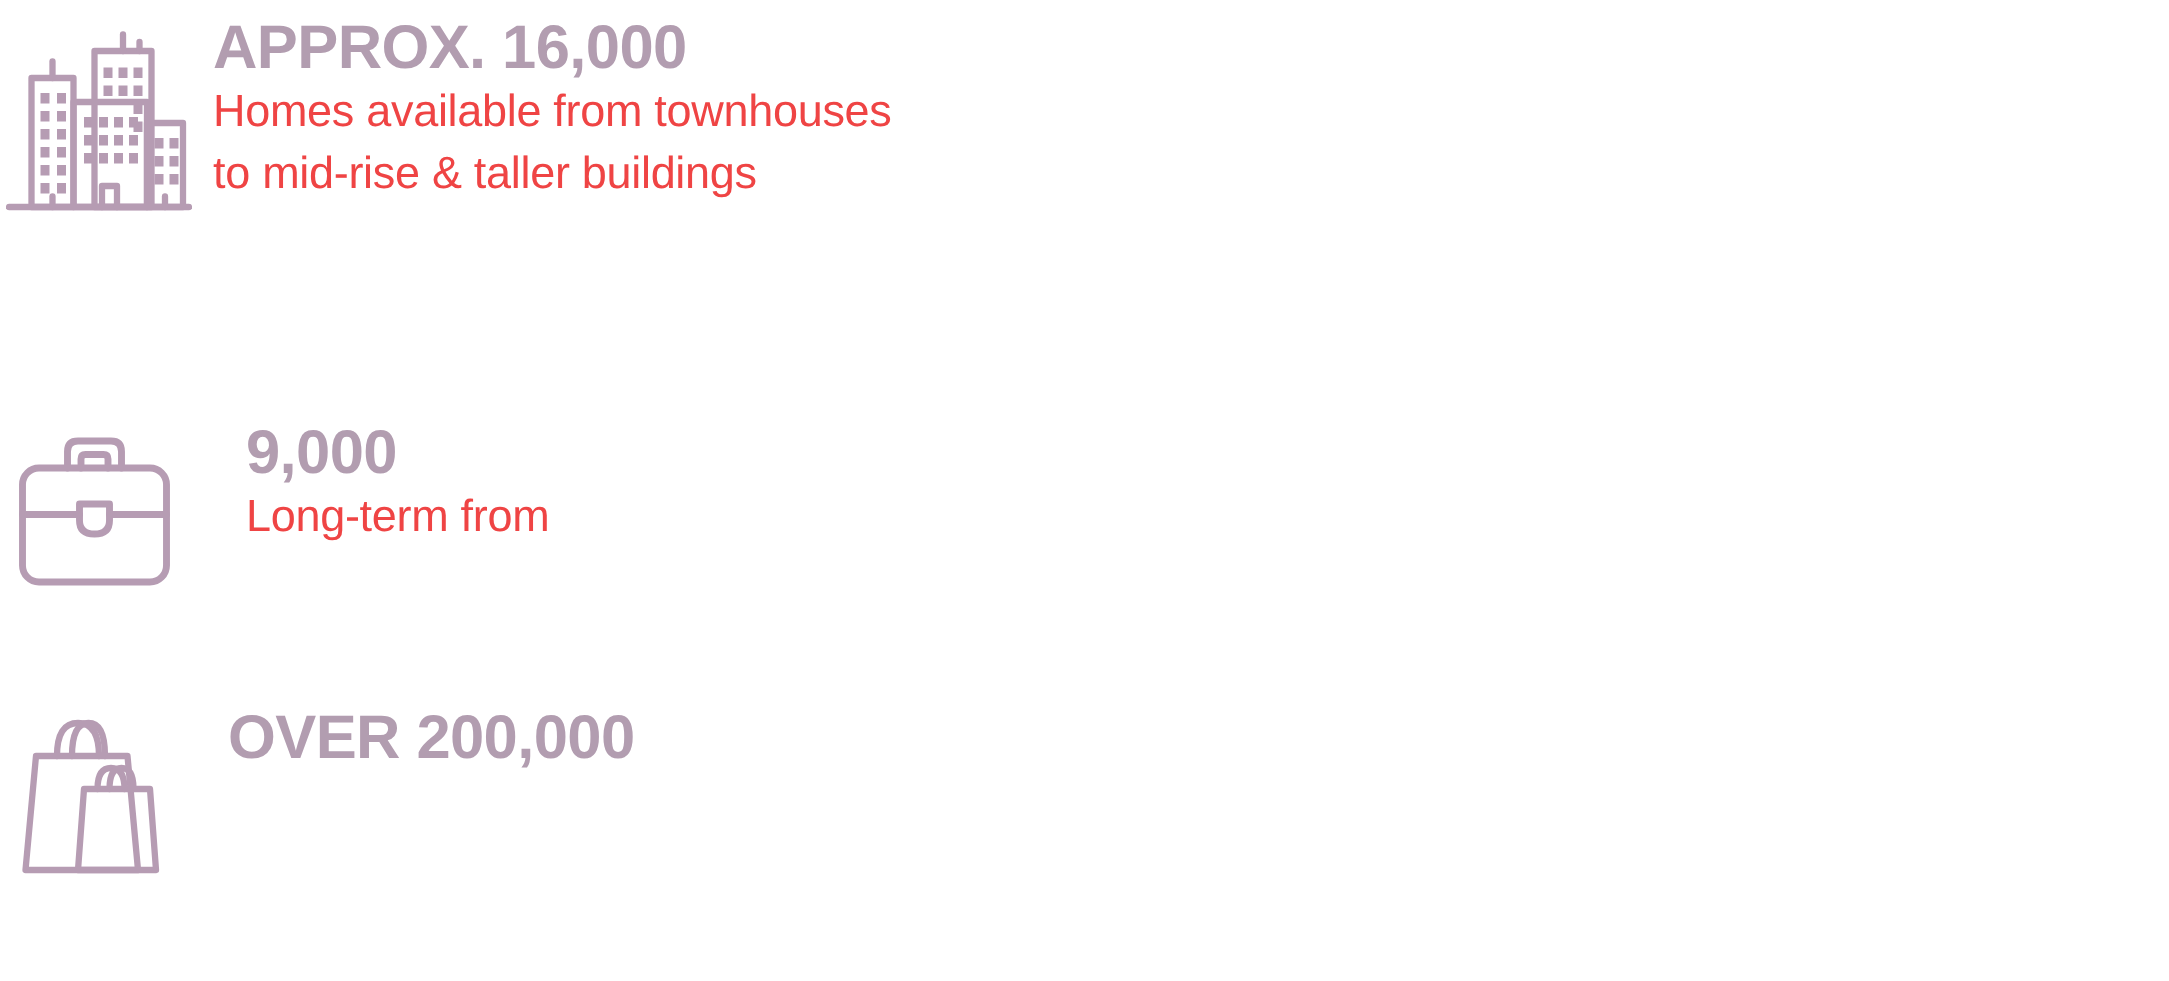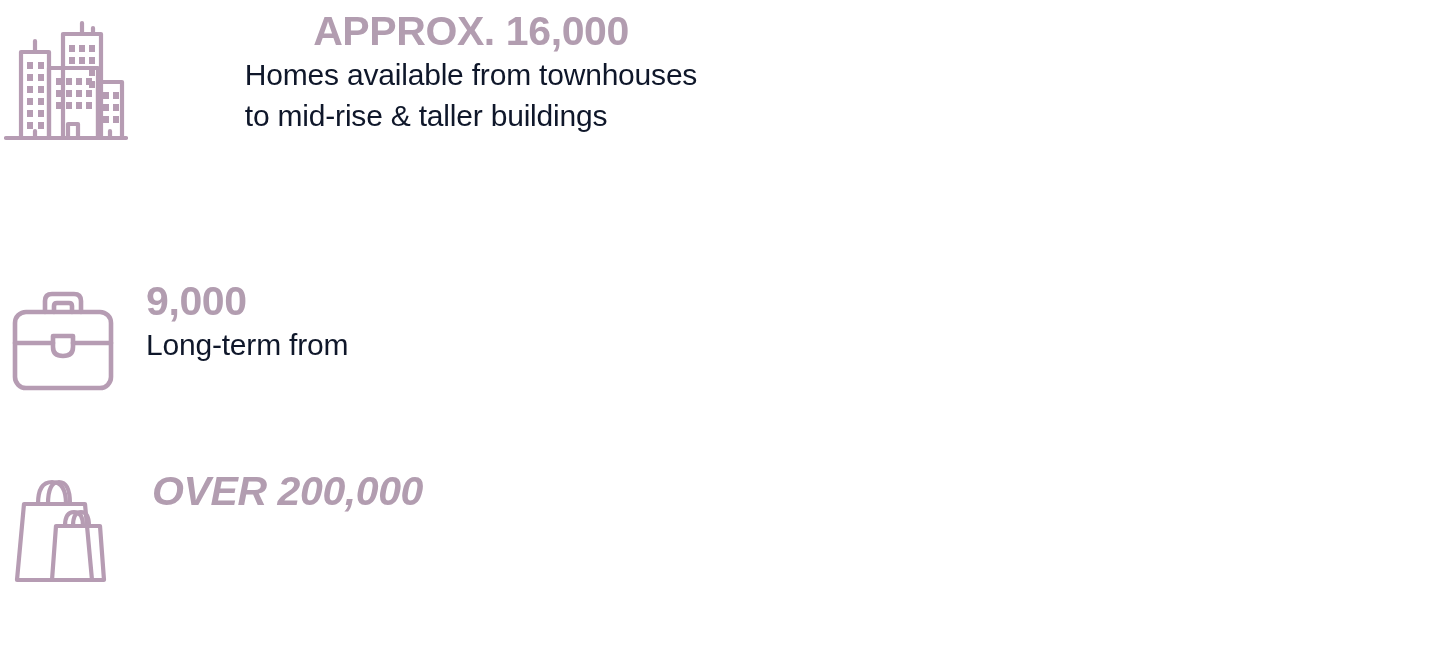--- a/index.html
+++ b/index.html
@@ -44,45 +44,45 @@
     color: #b29db0;
     font-weight: bold;
     font-size: 41px;
     line-height: 46px;
     letter-spacing: -0.4px;
     white-space: nowrap;
     margin: 0;
     padding: 0;
   }
   .stat-desc {
-    color: #0f172a;
+    color: #ef4444;
     font-size: 30px;
     line-height: 41px;
     font-weight: normal;
     letter-spacing: -0.2px;
     margin: 0;
     padding: 0;
     white-space: pre-line;
   }
 
   
   .r1 .icon-wrap { width: 138px; padding-top: 14px; }
-  .r1 .text-wrap { padding-top: 2px; align-items: center; }
+  .r1 .text-wrap { padding-top: 2px; }
   
   .r2 .icon-wrap { width: 138px; padding-top: 8px; }
   .r2 .text-wrap { padding-top: 0px; }
   
   .r3 .icon-wrap { width: 138px; padding-top: 8px; }
   .r3 .text-wrap { padding-top: 0px; }
 
   .cell-r1c1 { padding: 6px 0 0 4px; }
   .cell-r1c2 { padding: 6px 0 0 806px; }
-  .cell-r2c1 { padding: 48px 0 0 8px; }
+  .cell-r2c1 { padding: 48px 0 0 8px; gap: 18px; }
   .cell-r2c2 { padding: 48px 0 0 802px; }
-  .cell-r3c1 { padding: 8px 0 0 14px; font-style: italic; }
+  .cell-r3c1 { padding: 8px 0 0 14px; }
   .cell-r3c2 { padding: 8px 0 0 800px; }
 </style>
 </head>
 <body>
 
 <div id="stats-grid">
 
   <div class="stat-cell r1 cell-r1c1">
     <div class="icon-wrap">
       <svg width="124" height="125" viewBox="0 0 124 125" fill="none" stroke="#b69cb3" stroke-width="4.2" stroke-linejoin="round" stroke-linecap="round">

